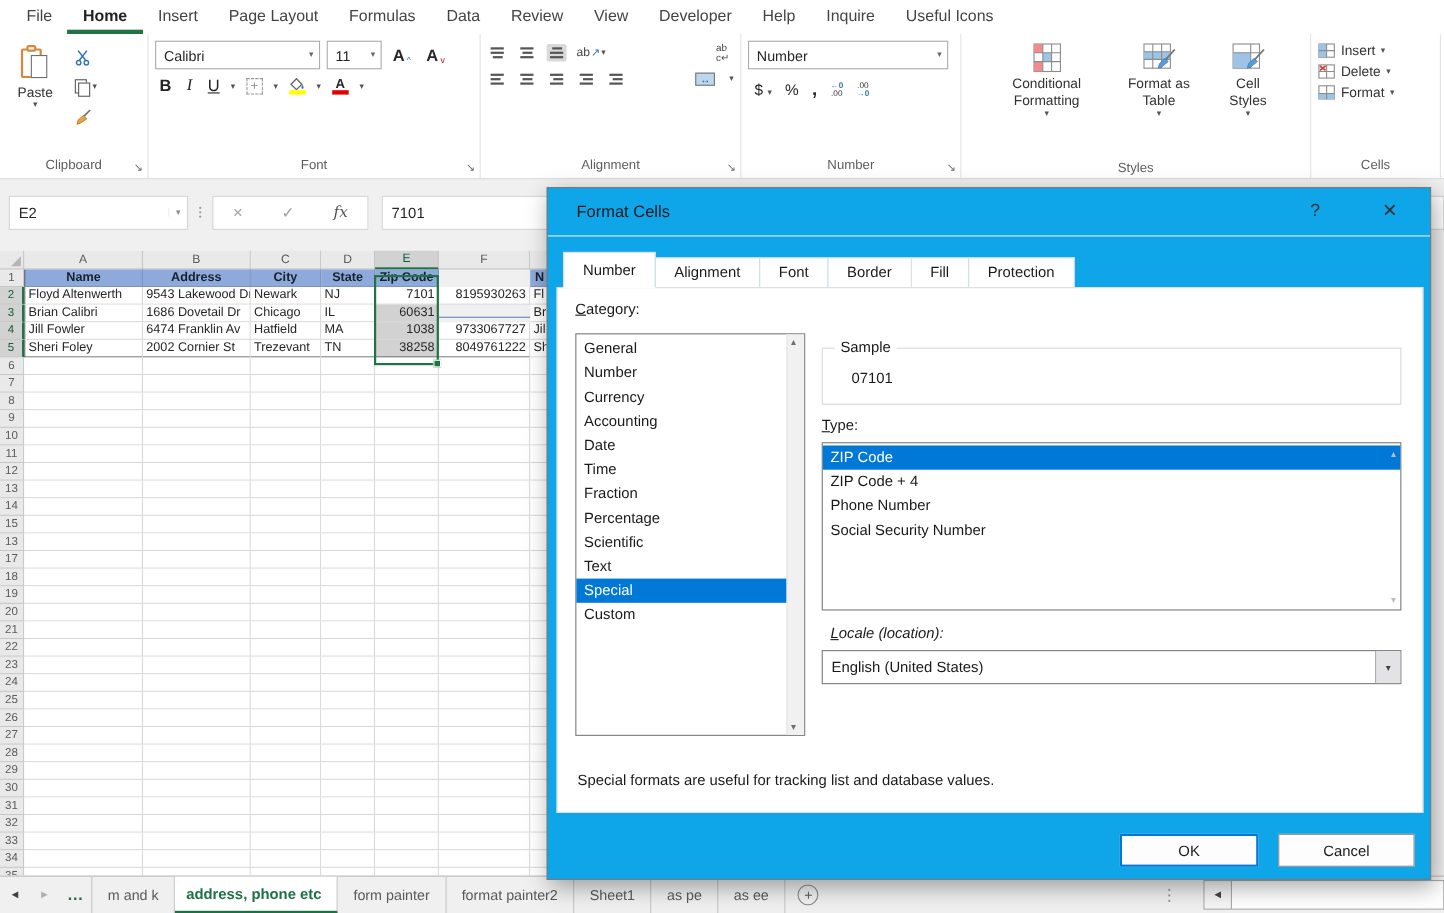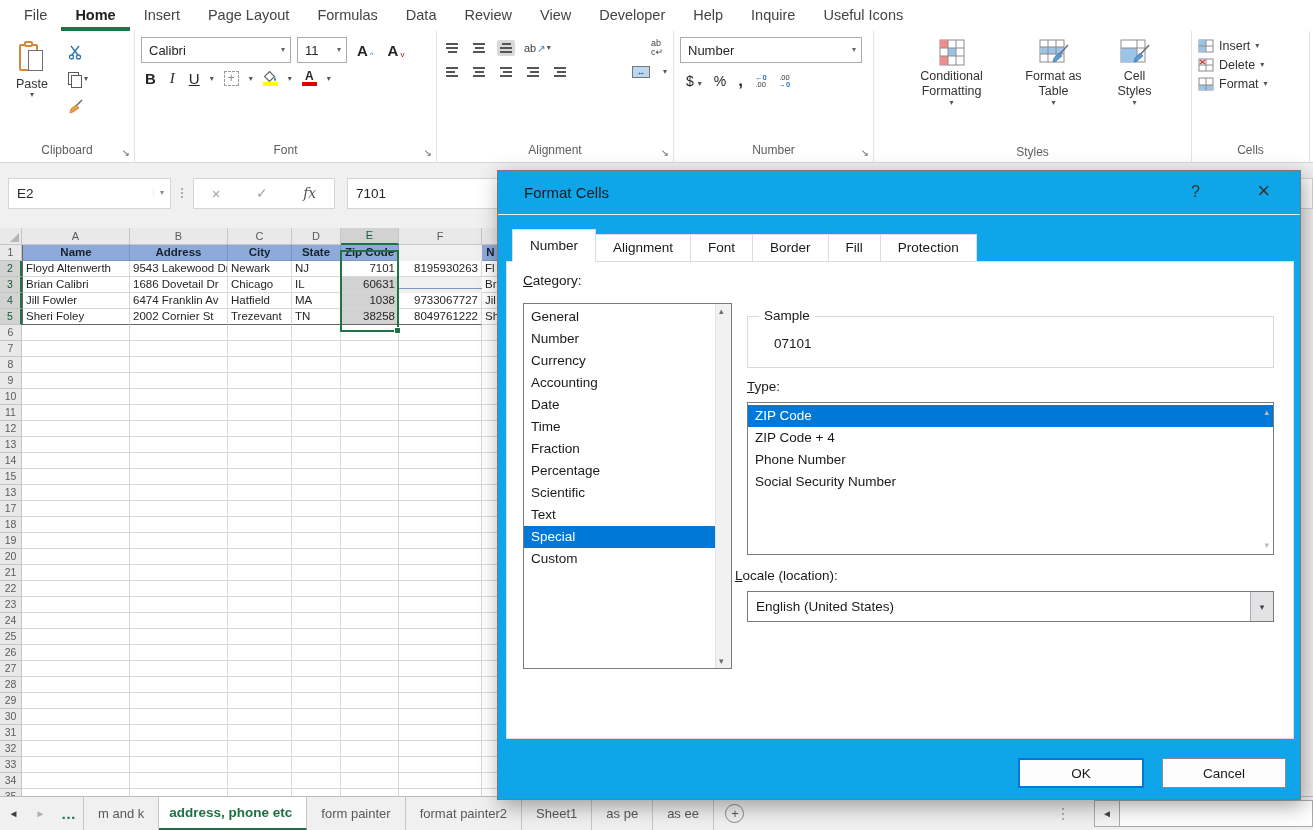--- a/index.html
+++ b/index.html
@@ -173,21 +173,21 @@
   .vscroll .dn { position:absolute; bottom:2px; left:3px; font-size:9px; color:#6d6d6d; }
   .grpbox { position:absolute; left:240px; top:54px; width:527px; height:52px; border:1px solid #d9d9d9; }
   .grp-label { position:absolute; top:-9px; left:11px; background:#fff; padding:0 5px; }
   .sample-val { position:absolute; left:26px; top:19px; }
   .type-label { position:absolute; left:240px; top:117px; }
   .type-list { position:absolute; left:240px; top:140px; width:527px; height:153px; border:1px solid #7a7a7a; padding-top:2px; }
   .tl-item { height:22px; line-height:22px; padding-left:7px; }
   .tl-item.selected { background:#0078d7; color:#fff; }
   .type-list .up { position:absolute; top:4px; right:4px; font-size:9px; color:#b9bdc2; }
   .type-list .dn { position:absolute; bottom:4px; right:4px; font-size:9px; color:#b9bdc2; }
-  .loc-label { position:absolute; left:228px; top:306px; }
+  .loc-label { position:absolute; left:248px; top:306px;font-style:italic; }
   .loc-combo { position:absolute; left:240px; top:329px; width:527px; height:31px; border:1px solid #7a7a7a;
                display:flex; align-items:center; }
   .loc-combo .val { flex:1; padding-left:8px; }
   .loc-btn { width:23px; height:100%; background:#e3e3e5; border-left:1px solid #abadb3;
              display:flex; align-items:center; justify-content:center; font-size:9px; color:#444; }
   .desc { position:absolute; left:18px; top:440px; }
   .dbtn { position:absolute; height:30px; font-size:13.5px; display:flex; align-items:center; justify-content:center; background:#fdfdfd; }
   .okbtn { left:520px; top:587px; width:126px; border:2px solid #0078d7; }
   .cancelbtn { left:664px; top:587px; width:124px; border:1px solid #8a8a8a; }
 
@@ -948,18 +948,19 @@
         <span class="up">▴</span>
         <span class="dn">▾</span>
       </div>
       <div class="loc-label u-first">Locale (location):</div>
       <div class="loc-combo">
         <span class="val">English (United States)</span>
         <span class="loc-btn">
             <span>▾</span>
           </span>
       </div>
+      <div class="desc">Special formats are useful for tracking list and database values.</div>
     </div>
     <div class="dbtn okbtn">OK</div>
     <div class="dbtn cancelbtn">Cancel</div>
   </div>
 
 </div>
 
 </body></html>

